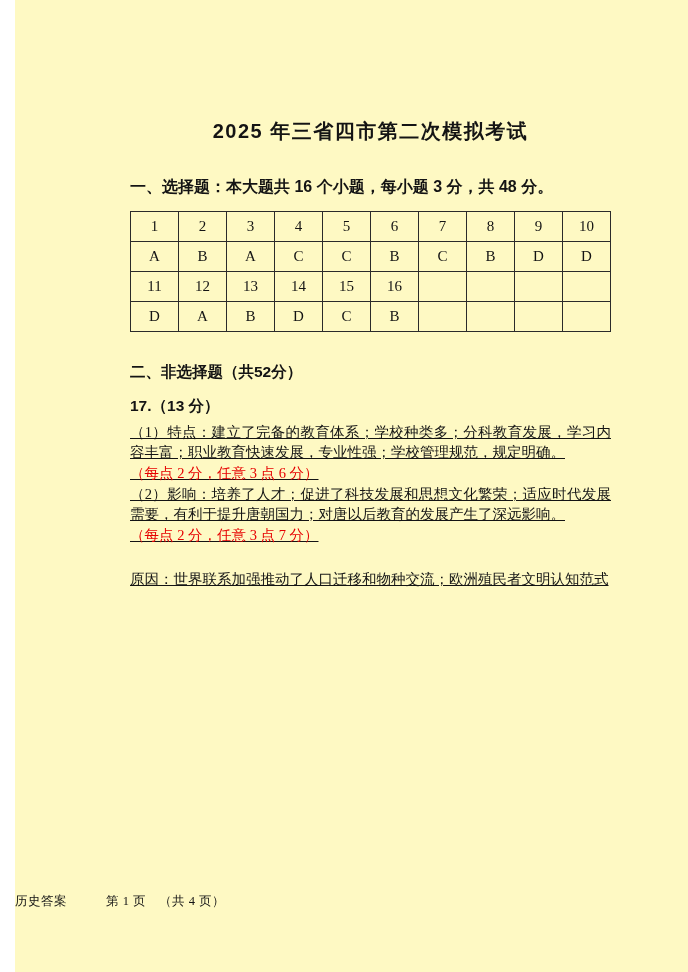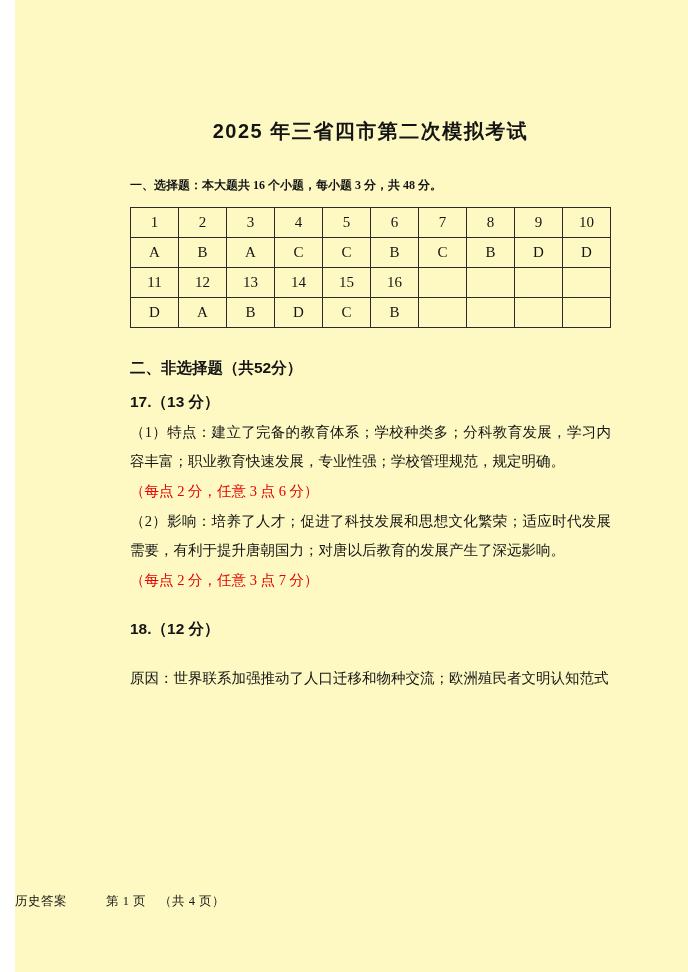--- a/index.html
+++ b/index.html
@@ -25,22 +25,22 @@
     text-align: center;
     font-family: "Liberation Sans", "DejaVu Sans", sans-serif;
     font-weight: bold;
     font-size: 20px;
     letter-spacing: 2px;
     margin-top: 24px;
   }
   .choice-heading {
     margin-top: 32px;
     font-weight: bold;
-    font-size: 12px;
-    font-family: Liberation Serif, serif;
+    font-size: 16px;
+    font-family: Liberation Sans, sans-serif;
   }
   .answer-table {
     border-collapse: collapse;
     table-layout: fixed;
     width: 100%;
     margin-top: 13px;
   }
   .answer-table td {
     border: 1px solid var(--table-border, #2b2b2b);
     height: 27px;
@@ -57,23 +57,24 @@
   .question { margin-top: 24px; }
   #questions .question:first-child { margin-top: 13px; }
   .q-title {
     font-weight: bold;
     font-size: 15.5px;
     margin-bottom: 5px;
     font-family: "Liberation Sans", "DejaVu Sans", sans-serif;
   }
   .q-para {
     font-size: 14.5px;
-    line-height: 29px;
+    line-height: 20px;
     text-align: justify;
     margin: 1px 0;
+    text-decoration: underline;
   }
   .score-note { color: var(--score-red, #e60000); }
   .footer {
     position: absolute;
     left: 0;
     top: 893px;
     width: 100%;
     text-align: left;
     font-size: 12.5px;
     letter-spacing: 0.5px;
@@ -148,21 +149,20 @@
 
     <div id="questions">
         <div class="question">
           <div class="q-title">17.（13 分）</div>
           <div class="q-para"><span class="answer-text">（1）特点：建立了完备的教育体系；学校种类多；分科教育发展，学习内容丰富；职业教育快速发展，专业性强；学校管理规范，规定明确。</span></div>
           <div class="q-para"><span class="score-note">（每点 2 分，任意 3 点 6 分）</span></div>
           <div class="q-para"><span class="answer-text">（2）影响：培养了人才；促进了科技发展和思想文化繁荣；适应时代发展需要，有利于提升唐朝国力；对唐以后教育的发展产生了深远影响。</span></div>
           <div class="q-para"><span class="score-note">（每点 2 分，任意 3 点 7 分）</span></div>
         </div>
         <div class="question">
-          <div class="q-title">18.（12 分）</div>
         </div>
         <div class="question">
           <div class="q-para"><span class="answer-text">原因：世界联系加强推动了人口迁移和物种交流；欧洲殖民者文明认知范式</span></div>
         </div>
       </div>
 
   </div>
 
   <div class="footer">历史答案　　　第 1 页　（共 4 页）</div>
 </div>

